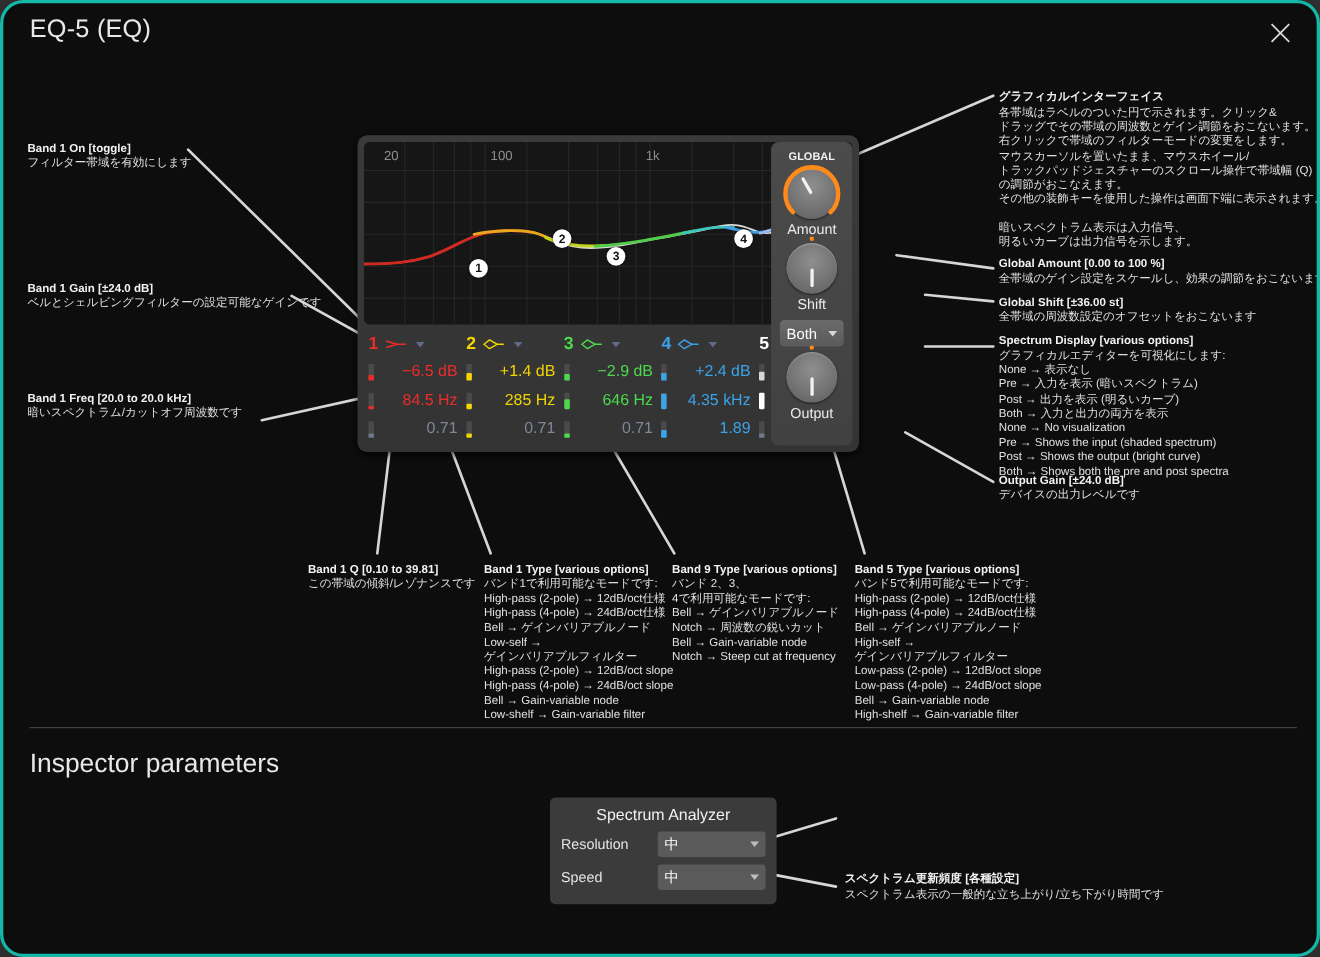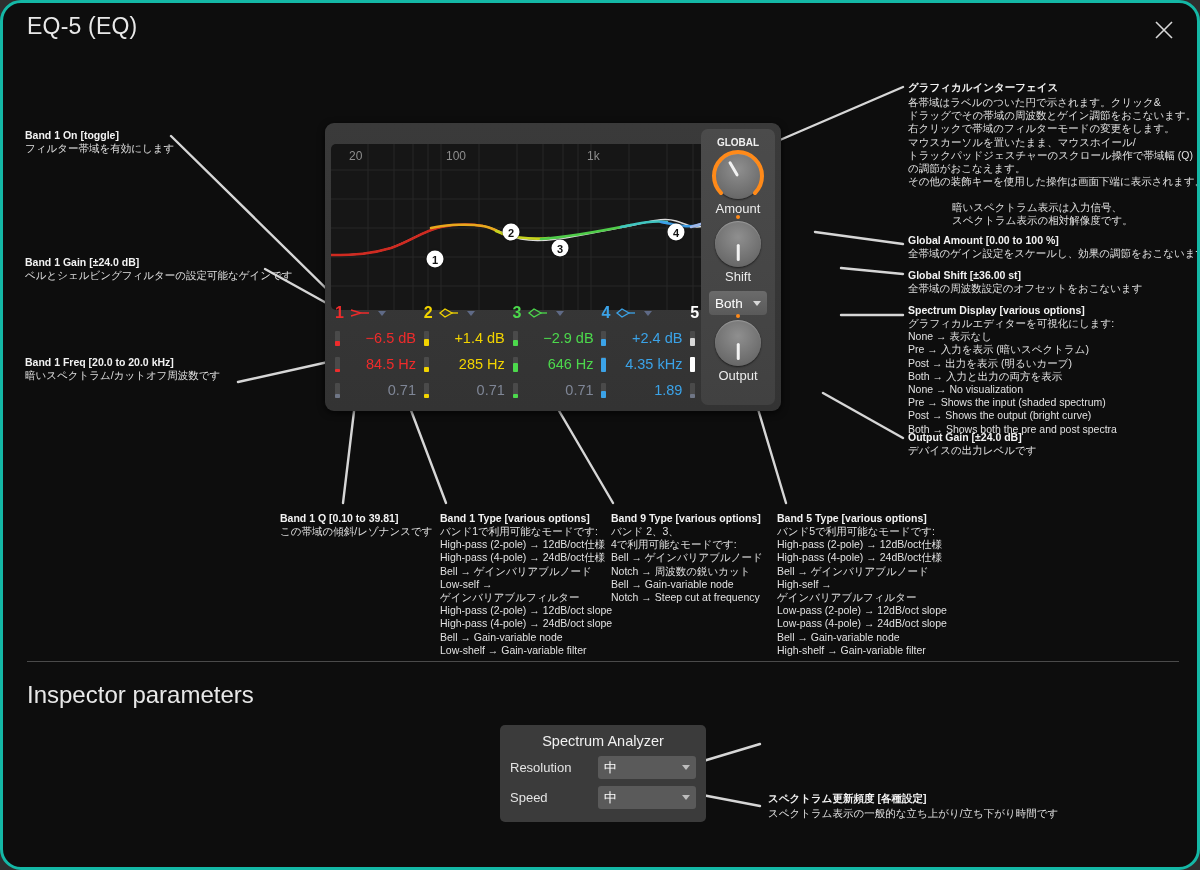--- a/index.html
+++ b/index.html
@@ -56,21 +56,20 @@
     border-radius: 9px;
     padding: 6px;
     box-shadow: 0 2px 7px rgba(0,0,0,.7);
   }
   #graph {
     position: relative;
     width: 100%; height: 166px;
     background: #161616;
     border-radius: 5px;
     overflow: hidden;
-    margin-top: 15px;
   }
   #graph .grid { position: absolute; inset: 0; }
   .fq-label {
     position: absolute; top: 5px; font-size: 12px; color: #8e8e8e;
   }
   .db-label {
     position: absolute; right: 4px; font-size: 11.5px; color: #8e8e8e;
   }
   .node {
     position: absolute;
@@ -277,23 +276,23 @@
     <div class="h">グラフィカルインターフェイス</div>
     <div class="l">各帯域はラベルのついた円で示されます。クリック&amp;</div>
     <div class="l">ドラッグでその帯域の周波数とゲイン調節をおこないます。</div>
     <div class="l">右クリックで帯域のフィルターモードの変更をします。</div>
     <div class="l">マウスカーソルを置いたまま、マウスホイール/</div>
     <div class="l">トラックパッドジェスチャーのスクロール操作で帯域幅 (Q)</div>
     <div class="l">の調節がおこなえます。</div>
     <div class="l">その他の装飾キーを使用した操作は画面下端に表示されます。</div>
   </div>
 
-  <div class="ann" style="left:905px; top:198px;margin-left:44px;">
+  <div class="ann" style="left:905px; top:198px;">
     <div class="l">暗いスペクトラム表示は入力信号、</div>
-    <div class="l">スペクトラム表示の相対解像度です。</div>
+    <div class="l">明るいカーブは出力信号を示します。</div>
   </div>
 
   <div class="ann" style="left:905px; top:231px;">
     <div class="h">Global Amount [0.00 to 100 %]</div>
     <div class="l">全帯域のゲイン設定をスケールし、効果の調節をおこないます</div>
   </div>
 
   <div class="ann" style="left:905px; top:266px;">
     <div class="h">Global Shift [±36.00 st]</div>
     <div class="l">全帯域の周波数設定のオフセットをおこないます</div>

